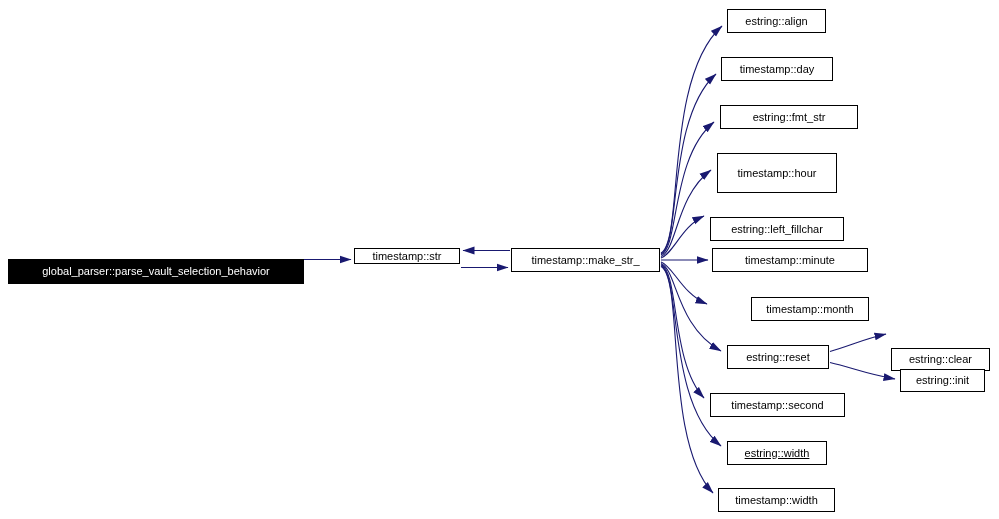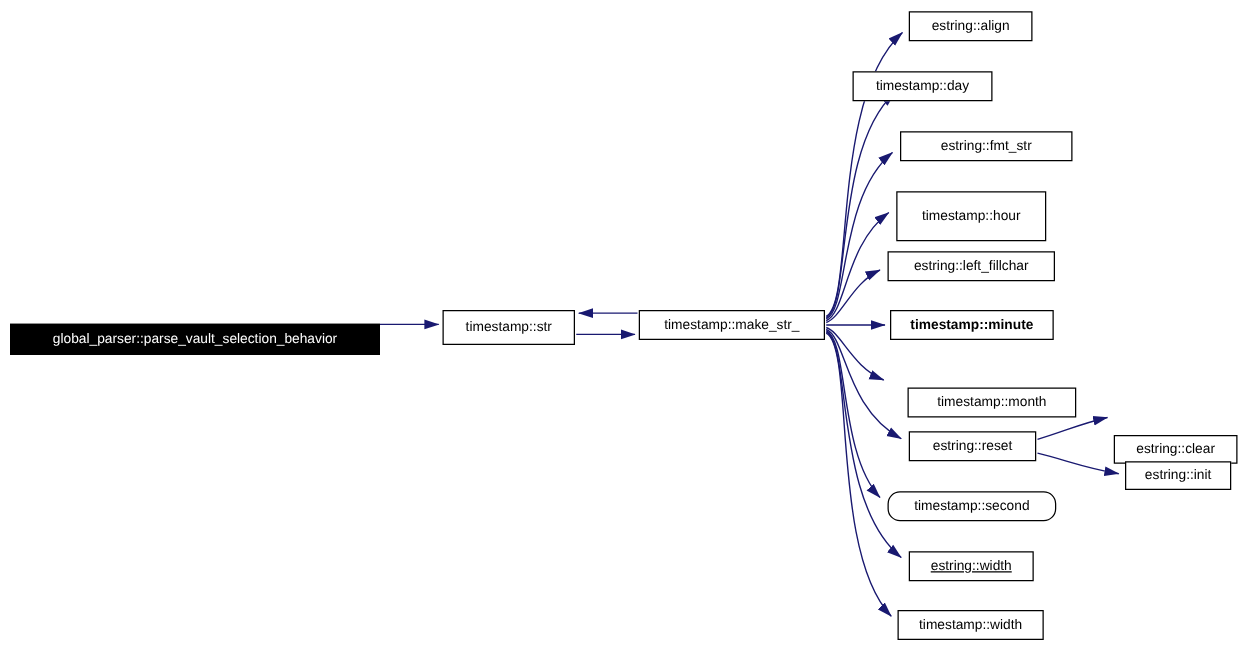--- a/index.html
+++ b/index.html
@@ -74,41 +74,41 @@
     <path class="edge" d="M 661 263.5 C 677 270, 676 326, 721 351" marker-end="url(#arrow)"></path>
     <path class="edge" d="M 661 264.5 C 679 272, 671 363, 704 398" marker-end="url(#arrow)"></path>
     <path class="edge" d="M 661 265.5 C 681 275, 667 402, 721 446" marker-end="url(#arrow)"></path>
     <path class="edge" d="M 661 266.5 C 684 278, 664 442, 713 493" marker-end="url(#arrow)"></path>
     <path class="edge" d="M 830 351.5 C 852 345, 864 339, 886 334" marker-end="url(#arrow)"></path>
     <path class="edge" d="M 830 362.5 C 853 368, 866 374, 895 379" marker-end="url(#arrow)"></path>
   </svg>
 
   <div class="node root" style="left:8px; top:247px; width:296px; height:25px;">global_parser::parse_vault_selection_behavior</div>
 
-  <div class="node" style="left:354px; top:248px; width:106px; height:28px;">timestamp::str</div>
+  <div class="node" style="left:354px; top:248px; width:106px; height:16px;">timestamp::str</div>
 
   <div class="node" style="left:727px; top:9px; width:99px; height:24px;">estring::align</div>
 
   <div class="node" style="left:511px; top:248px; width:149px; height:24px;">timestamp::make_str_</div>
 
-  <div class="node" style="left:682px; top:57px; width:112px; height:24px;">timestamp::day</div>
+  <div class="node" style="left:721px; top:57px; width:112px; height:24px;">timestamp::day</div>
 
   <div class="node" style="left:720px; top:105px; width:138px; height:24px;">estring::fmt_str</div>
 
   <div class="node" style="left:717px; top:153px; width:120px; height:40px;">timestamp::hour</div>
 
-  <div class="node" style="left:710px; top:201px; width:134px; height:24px;">estring::left_fillchar</div>
+  <div class="node" style="left:710px; top:217px; width:134px; height:24px;">estring::left_fillchar</div>
 
-  <div class="node" style="left:712px; top:248px; width:131px; height:24px;font-weight:bold;">timestamp::minute</div>
+  <div class="node" style="left:712px; top:248px; width:156px; height:24px;">timestamp::minute</div>
 
-  <div class="node" style="left:726px; top:297px; width:135px; height:24px;margin-top:13px;">timestamp::month</div>
+  <div class="node" style="left:751px; top:297px; width:118px; height:24px;">timestamp::month</div>
 
   <div class="node" style="left:727px; top:345px; width:102px; height:24px;">estring::reset</div>
 
-  <div class="node" style="left:710px; top:393px; width:135px; height:24px;border-radius:10px;">timestamp::second</div>
+  <div class="node" style="left:710px; top:393px; width:135px; height:24px;">timestamp::second</div>
 
   <div class="node" style="left:727px; top:441px; width:100px; height:24px;text-decoration:underline;">estring::width</div>
 
   <div class="node" style="left:718px; top:488px; width:117px; height:24px;">timestamp::width</div>
 
   <div class="node" style="left:891px; top:321px; width:99px; height:23px;margin-top:27px;">estring::clear</div>
 
   <div class="node" style="left:900px; top:369px; width:85px; height:23px;">estring::init</div>
 
 </div>

